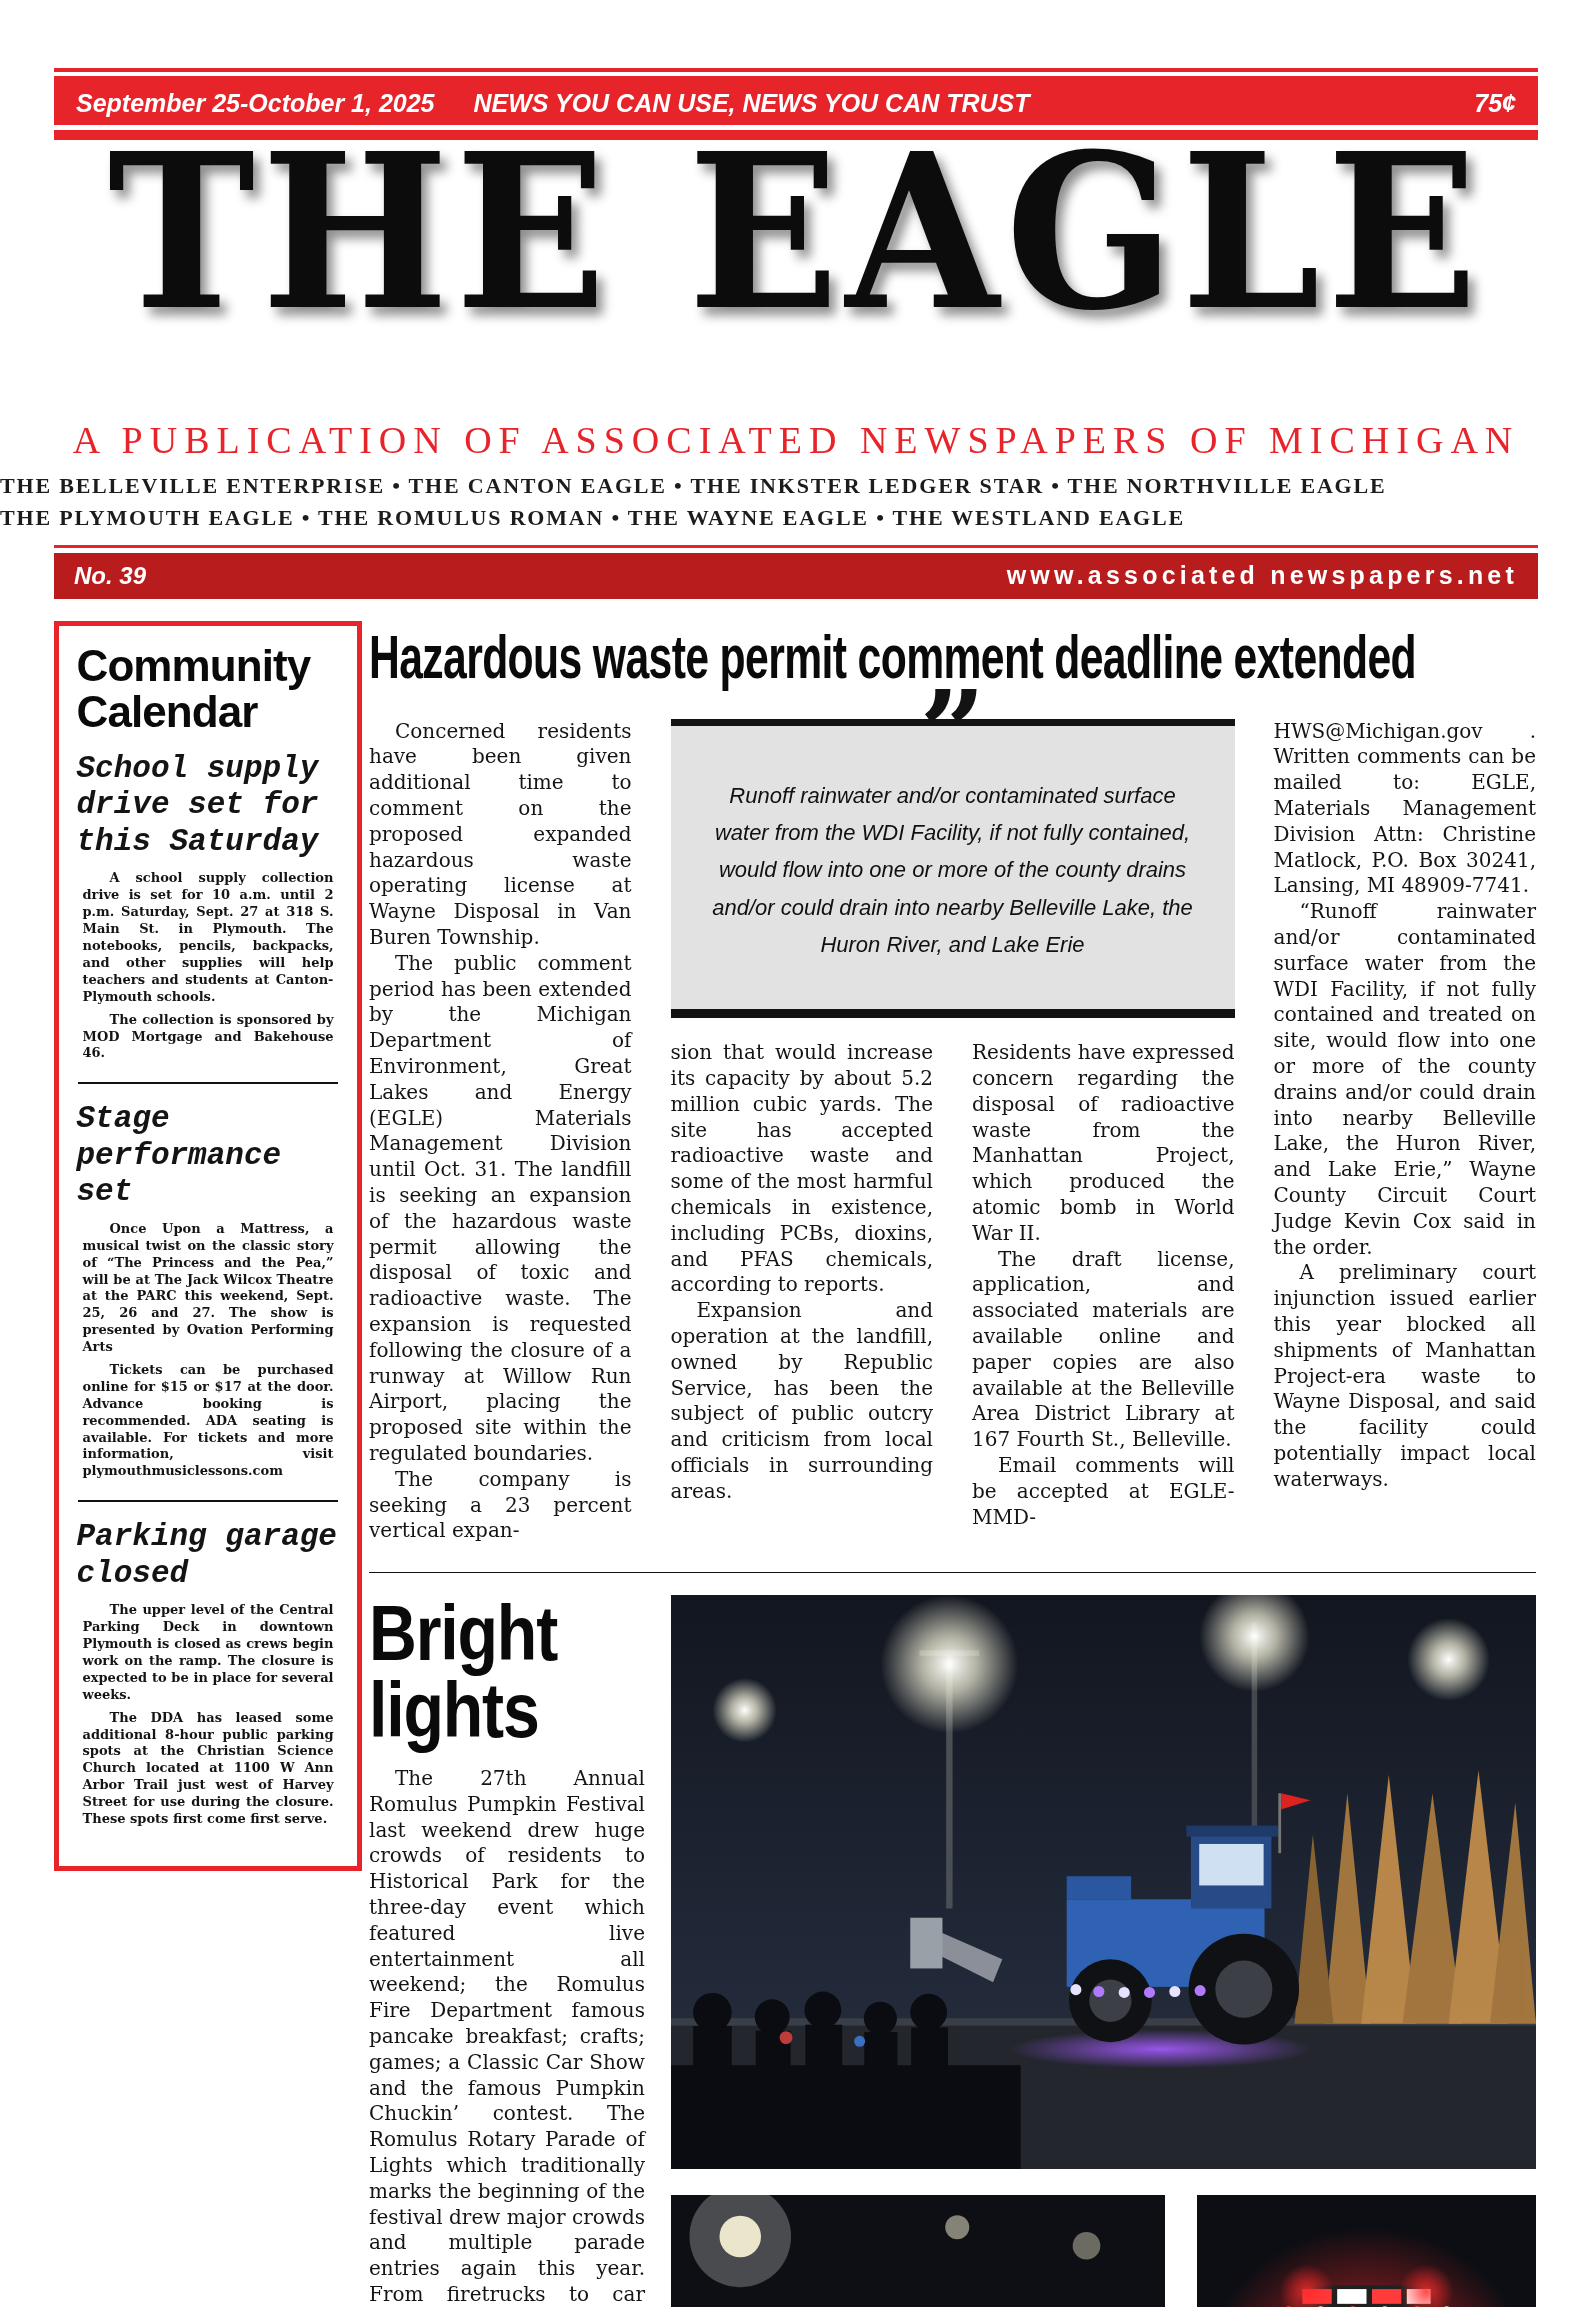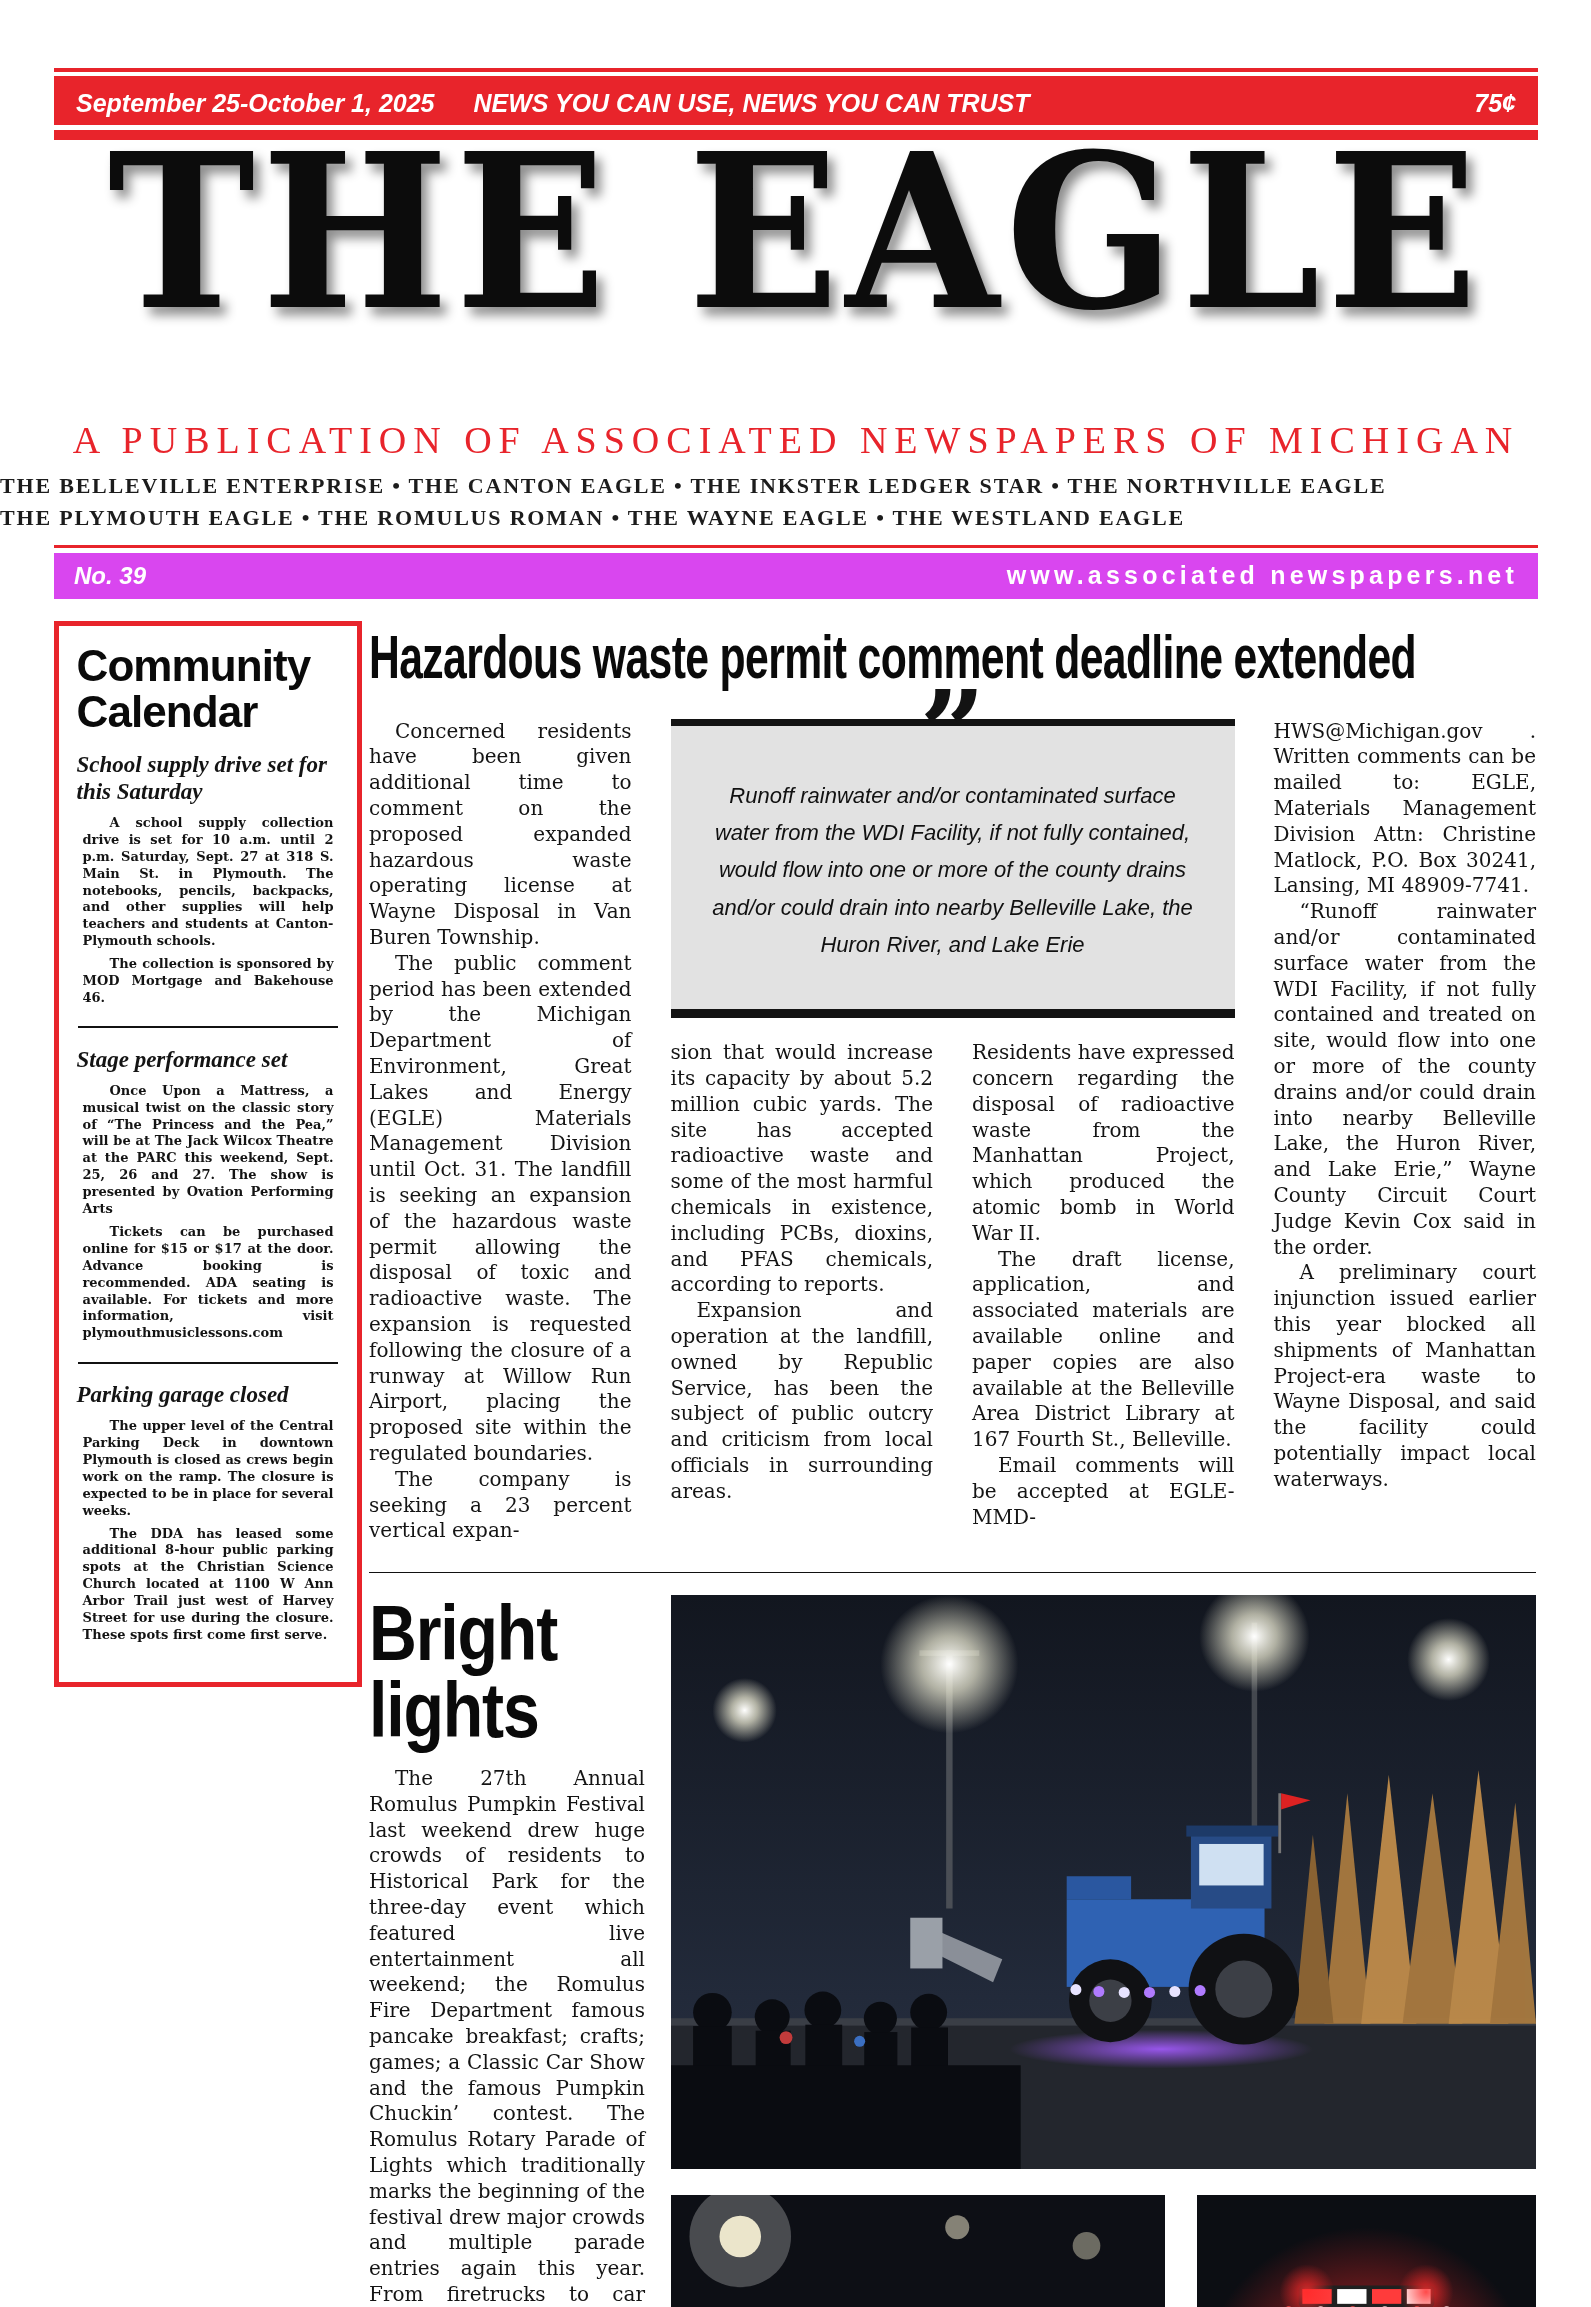--- a/index.html
+++ b/index.html
@@ -20,33 +20,33 @@
     font-size:198px;line-height:1.18;letter-spacing:6.5px;color:#0c0c0c;white-space:nowrap;
     transform:scale(1.0,1.08);transform-origin:center bottom;
     text-shadow:6.5px 7.4px 10px rgba(0,0,0,0.45);}
   .publine{position:absolute;left:0;top:418px;width:100%;text-align:center;
     font-family:"Liberation Serif",serif;font-size:38px;color:#e8242b;letter-spacing:7px;white-space:nowrap;}
   .affil{position:absolute;left:0;width:100%;text-align:left;font-family:"Liberation Serif",serif;
     font-size:22px;color:#1c1c1c;letter-spacing:1.8px;font-weight:bold;white-space:nowrap;}
   .affil.l1{top:473px;}
   .affil.l2{top:505px;}
   .redrule{position:absolute;left:54px;right:54px;top:545px;height:3.2px;background:#e8242b;}
-  .banner2{position:absolute;left:54px;right:54px;top:553px;height:46px;background:#d946ef;color:#fff;}
+  .banner2{position:absolute;left:54px;right:54px;top:553px;height:46px;background:#b91c1c;color:#fff;}
   .banner2 .issue{position:absolute;left:20px;top:9.2px;font-family:"Liberation Sans",sans-serif;
     font-weight:bold;font-style:italic;font-size:24px;}
   .banner2 .site{position:absolute;right:20px;top:8.3px;font-family:"Liberation Sans",sans-serif;
     font-weight:bold;font-size:25px;letter-spacing:4.2px;}
 
   
   .sidebar{position:absolute;left:54px;top:621px;width:308px;box-sizing:border-box;
     border:5px solid #e8242b;background:#fff;padding:13px 17.5px 32px;}
   .cal-title{font-family:"Liberation Sans",sans-serif;font-weight:bold;font-size:44px;
     line-height:1.05;letter-spacing:-0.9px;color:#0a0a0a;margin:3.7px 0 15.7px;}
-  .cal-heading{font-family:Liberation Serif, serif;font-style:italic;font-weight:bold;
-    font-size:23px;line-height:1.18;margin:2.8px 0 10px;}
+  .cal-heading{font-family:Liberation Mono, monospace;font-style:italic;font-weight:bold;
+    font-size:31px;line-height:1.18;margin:2.8px 0 10px;}
   .cal-item p{font-size:13px;line-height:1.3;text-align:justify;text-indent:27px;margin:6px;font-weight:bold;}
   .cal-divider{border:none;border-top:2.3px solid #111;margin:19.4px 1.8px 17.5px;}
 
   
   .main{position:absolute;left:369px;top:621px;width:1167px;}
   .headline{height:81px;overflow:visible;margin:0 0 16.6px;}
   .headline .hl-inner{display:inline-block;font-family:"Liberation Sans",sans-serif;font-weight:bold;
     font-size:61px;line-height:1.2;white-space:nowrap;color:#0a0a0a;letter-spacing:-0.9px;
     transform:scaleX(0.70);transform-origin:0 50%;}
   .cols1{display:grid;grid-template-columns:repeat(4,1fr);column-gap:39px;}

